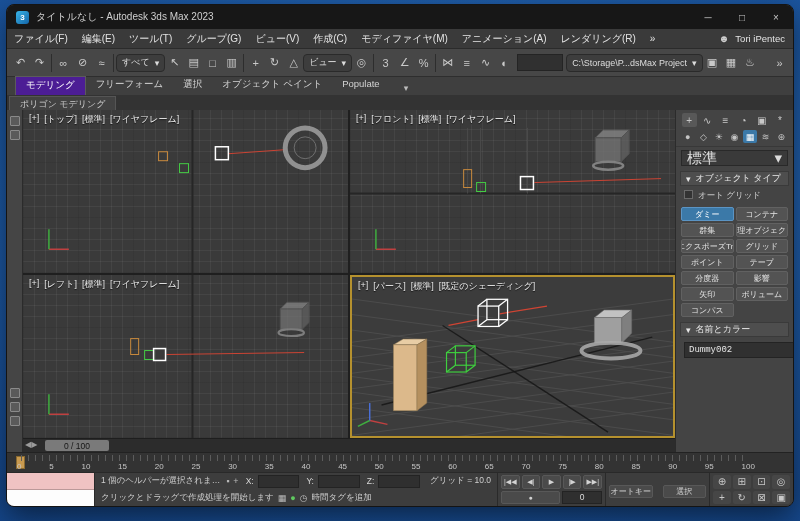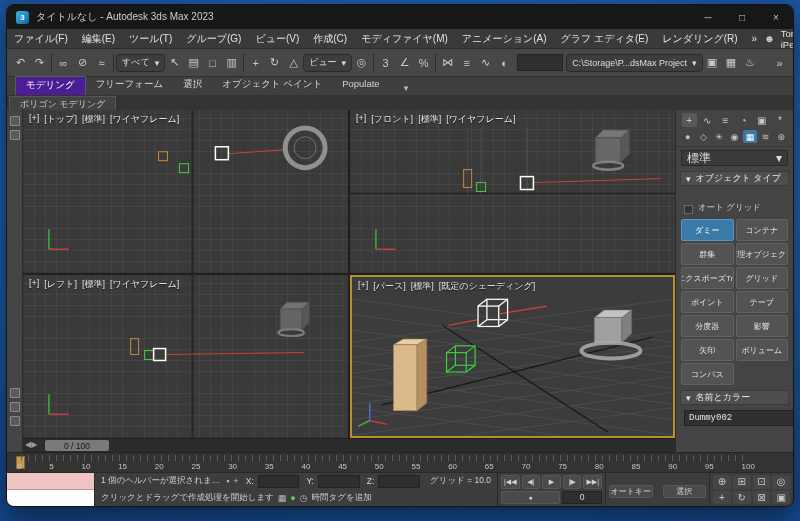--- a/index.html
+++ b/index.html
@@ -65,26 +65,26 @@
   .tb-handle { position:absolute; left:22px; top:1px; height:11px; width:64px; background:#7a7a7a; border-radius:2px; color:#161616; font-size:8.5px; display:flex; align-items:center; justify-content:center; }
 
   
   .cmdpanel { width:118px; background:#444; border-left:1px solid #2b2b2b; display:flex; flex-direction:column; font-size:8.5px; color:#ddd; flex:0 0 auto; }
   .ptabs { display:flex; justify-content:space-around; padding:3px 4px 2px; }
   .ptab { width:15px; height:14px; display:flex; align-items:center; justify-content:center; color:#c8c8c8; font-size:10px; border-radius:2px; }
   .ptab.active { background:#585858; }
   .cats { display:flex; justify-content:space-around; padding:1px 4px 3px; border-bottom:1px solid #383838; }
   .cat { width:14px; height:13px; display:flex; align-items:center; justify-content:center; color:#c4c4c4; font-size:9px; border-radius:2px; }
   .cat.active { background:#3b79a8; color:#fff; }
-  .pdrop { margin:3px 5px; height:16px; background:#3a3a3a; border:1px solid #292929; display:flex; align-items:center; justify-content:space-between; padding:0 5px; font-size:12px; }
+  .pdrop { margin:3px 5px; height:16px; background:#3a3a3a; border:1px solid #292929; display:flex; align-items:center; justify-content:space-between; padding:0 5px; font-size:15px; }
   .rollout { margin:2px 4px 0; background:#4e4e4e; border:1px solid #3a3a3a; height:15px; display:flex; align-items:center; gap:5px; padding:0 5px; color:#e8e8e8; font-size:9px; }
-  .autogrid { display:flex; align-items:flex-end; gap:5px; padding:4px 8px 2px; color:#cfcfcf;margin-top:12px; }
+  .autogrid { display:flex; align-items:flex-start; gap:5px; padding:4px 8px 2px; color:#cfcfcf; }
   .cbx { width:9px; height:9px; background:#333; border:1px solid #6a6a6a; }
   .ot-grid { display:grid; grid-template-columns:1fr 1fr; gap:2px; padding:3px 5px; }
-  .otbtn { height:22px; background:#535353; border:1px solid #616161; border-radius:2px; display:flex; align-items:center; justify-content:center; font-size:8px; color:#e4e4e4; white-space:nowrap; overflow:hidden; }
+  .otbtn { height:14px; background:#535353; border:1px solid #616161; border-radius:2px; display:flex; align-items:center; justify-content:center; font-size:8px; color:#e4e4e4; white-space:nowrap; overflow:hidden; }
   .ot-grid .otbtn:first-child { background:#3b79a8; border-color:#5b94c4; color:#fff; }
   .name-row { display:flex; align-items:center; gap:4px; padding:5px 8px;font-family:Liberation Mono, monospace; }
   .name-input { flex:1; height:16px; background:#303030; border:1px solid #232323; color:#e6e6e6; font-size:9px; padding:0 4px; font-family:inherit; }
 
   
   .ruler { height:20px; background:#333; border-top:1px solid #222; position:relative; flex:0 0 auto; }
   .ruler-ticks { position:absolute; left:14px; right:46px; top:2px; height:6px;
     background:repeating-linear-gradient(90deg, #5c5c5c 0 1px, transparent 1px 7px); }
   .ruler-nums { position:absolute; left:10px; right:38px; bottom:1px; display:flex; justify-content:space-between; font-size:8px; color:#c6c6c6; }
   .ruler-marker { position:absolute; left:9px; top:3px; width:9px; height:13px; background:#c89a50; border:1px solid #8a6a30; }
@@ -130,21 +130,20 @@
   <div class="menubar">
     <div class="menus">
         <span class="menu-item">ファイル(F)</span>
         <span class="menu-item">編集(E)</span>
         <span class="menu-item">ツール(T)</span>
         <span class="menu-item">グループ(G)</span>
         <span class="menu-item">ビュー(V)</span>
         <span class="menu-item">作成(C)</span>
         <span class="menu-item">モディファイヤ(M)</span>
         <span class="menu-item">アニメーション(A)</span>
-        <span class="menu-item">グラフ エディタ(E)</span>
         <span class="menu-item">レンダリング(R)</span>
       </div>
     <span class="menu-item">»</span>
     <div class="menu-right">
       <span class="mini-ico">☻</span>
       <span>Tori iPentec</span>
 
     </div>
   </div>
 

